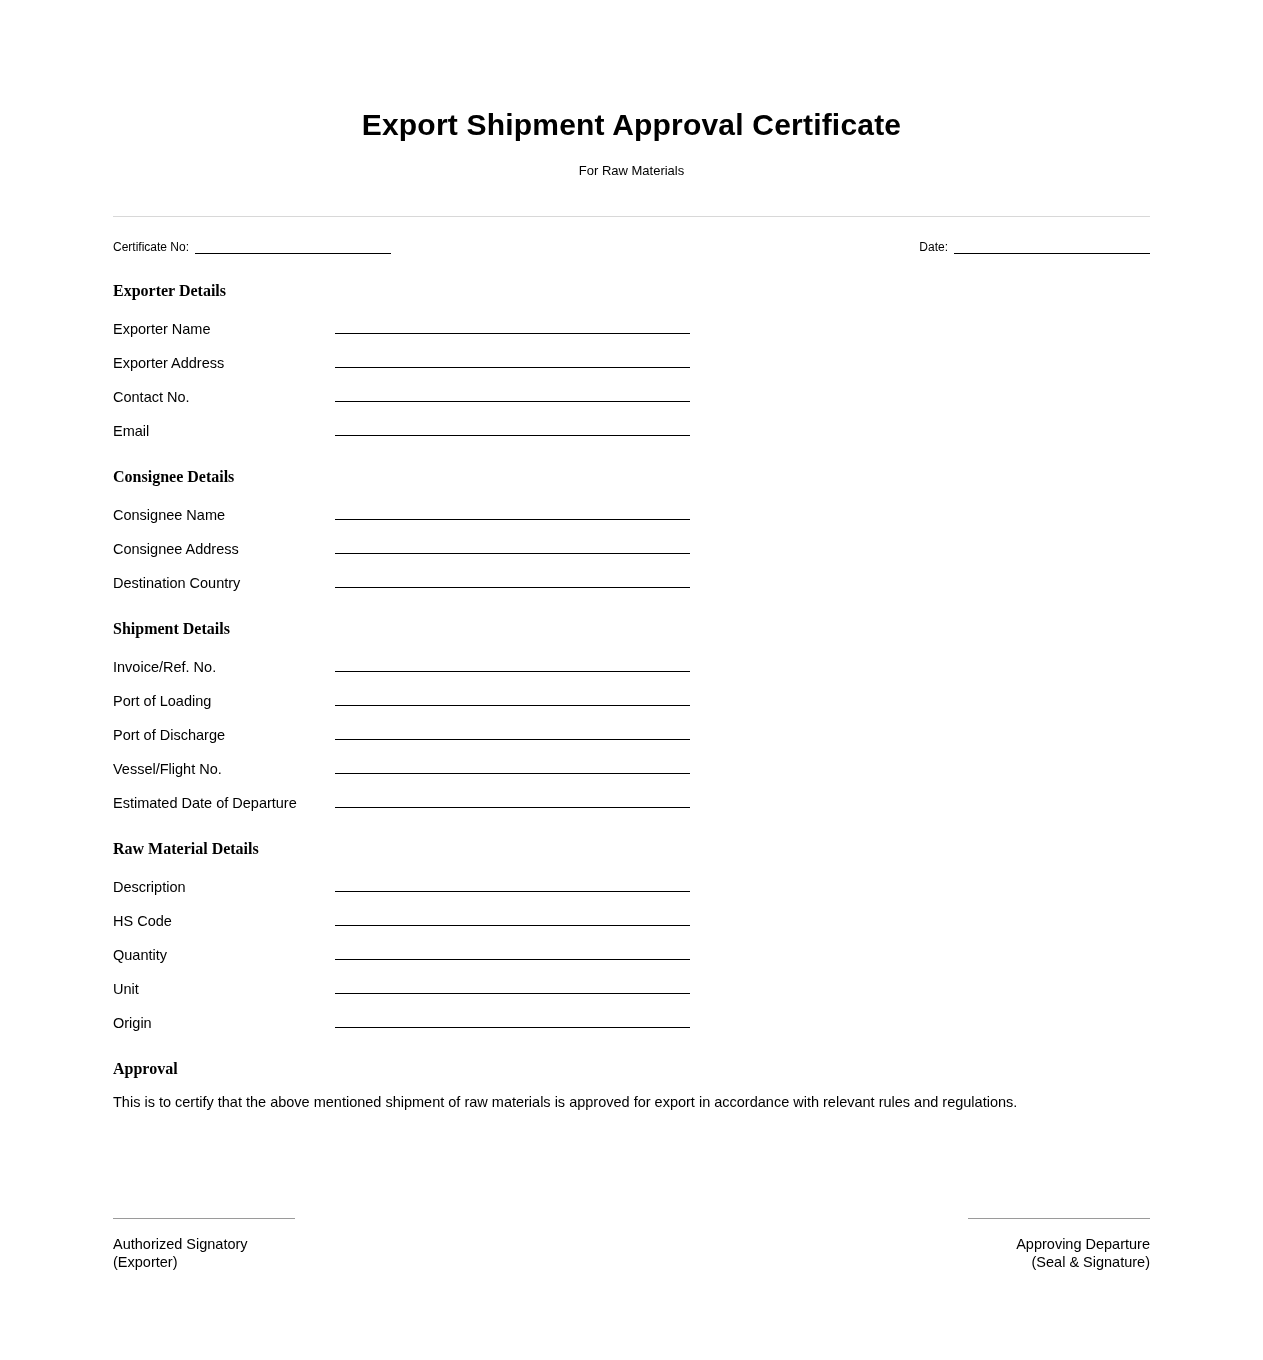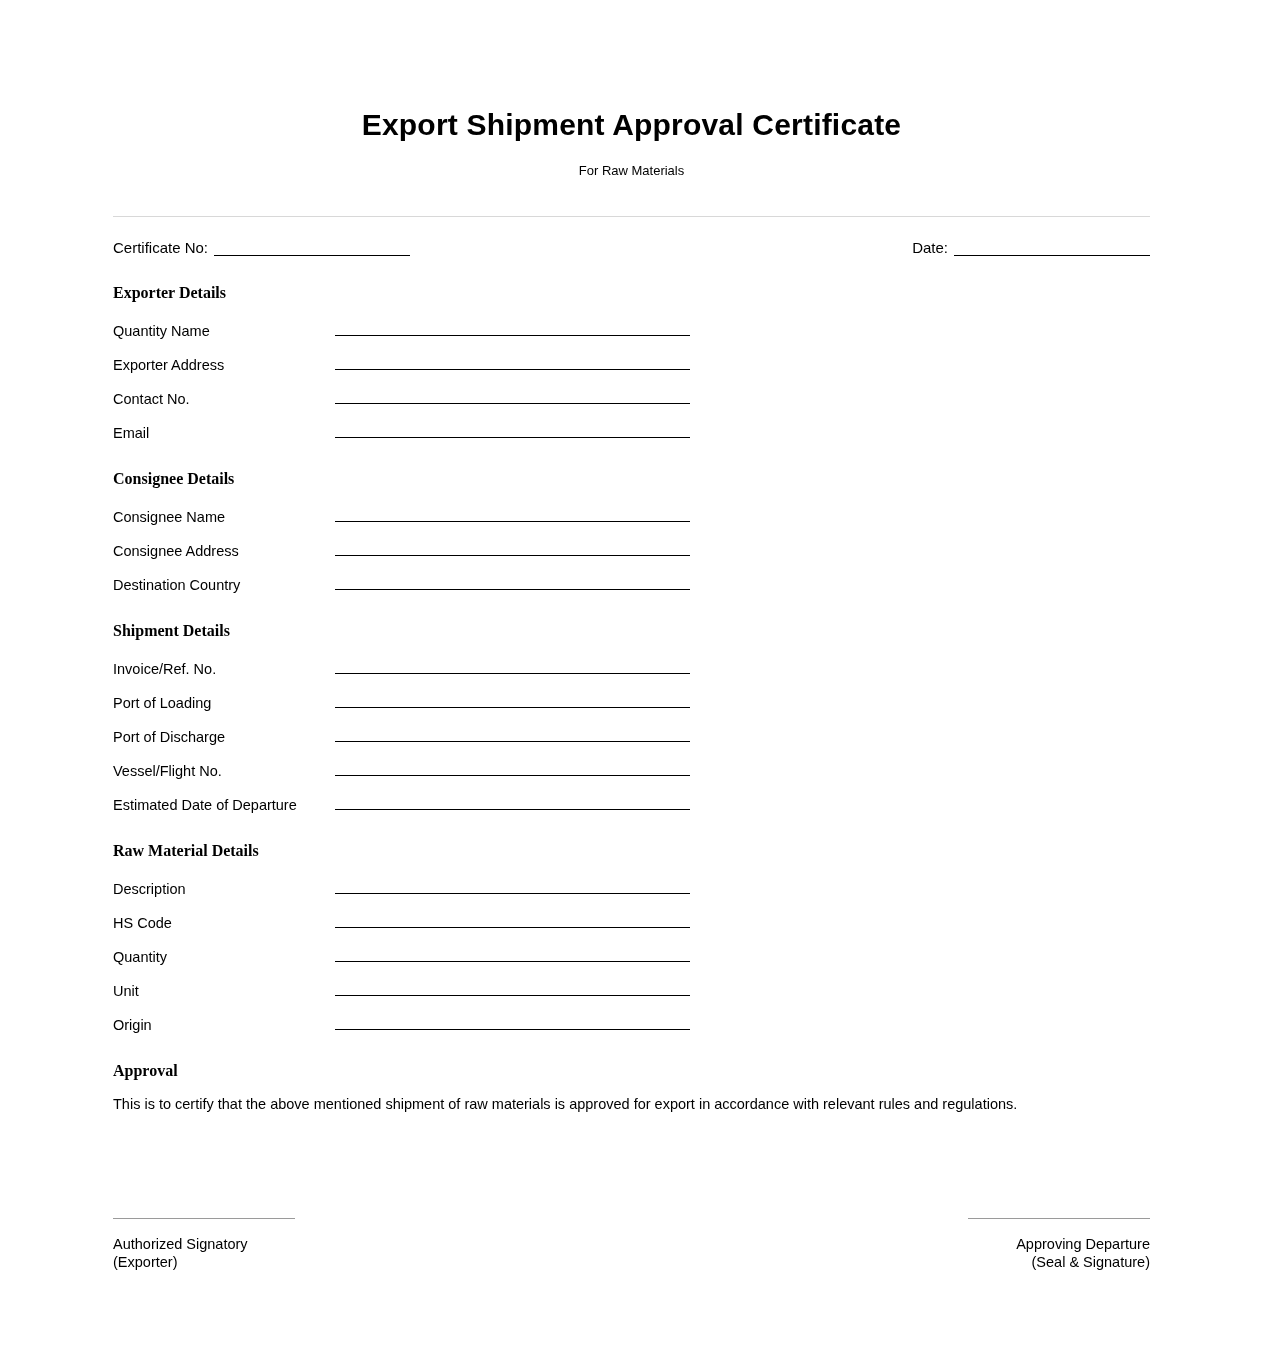--- a/index.html
+++ b/index.html
@@ -49,21 +49,21 @@
     justify-content: space-between;
     margin: 22px 113px 0 113px;
     font-size: 14.5px;
   }
   .meta-item {
     display: flex;
     align-items: flex-end;
     white-space: nowrap;
   }
   .meta-label {
-    font-size: 15px;
+    font-size: 12px;
   }
   .meta-line {
     display: inline-block;
     border-bottom: 1px solid #000;
     height: 14px;
     margin-left: 6px;
   }
   .meta-line.left { width: 196px; }
   .meta-line.right { width: 196px; }
 
@@ -144,21 +144,21 @@
     <div class="meta-item">
       <span class="meta-label">Date:</span>
       <span class="meta-line right"></span>
     </div>
   </div>
 
   <div class="section">
     <div class="section-title">Exporter Details</div>
 
     <div class="field-row">
-      <div class="field-label">Quantity Name</div>
+      <div class="field-label">Exporter Name</div>
       <div class="field-line"></div>
     </div>
     <div class="field-row">
       <div class="field-label">Exporter Address</div>
       <div class="field-line"></div>
     </div>
     <div class="field-row">
       <div class="field-label">Contact No.</div>
       <div class="field-line"></div>
     </div>

